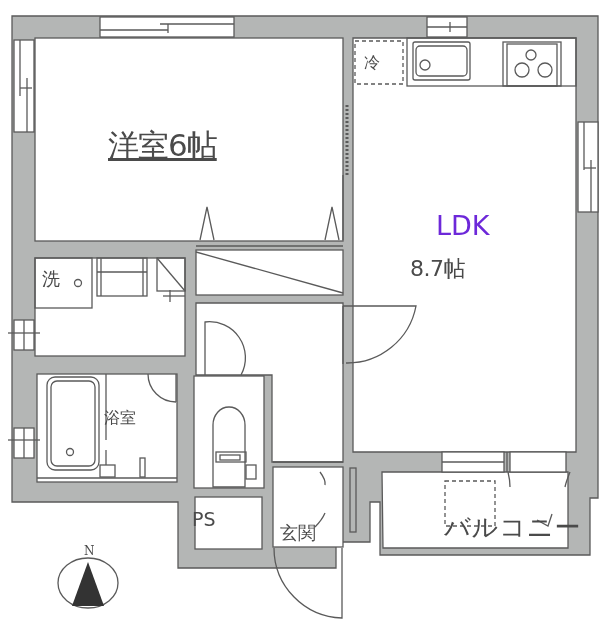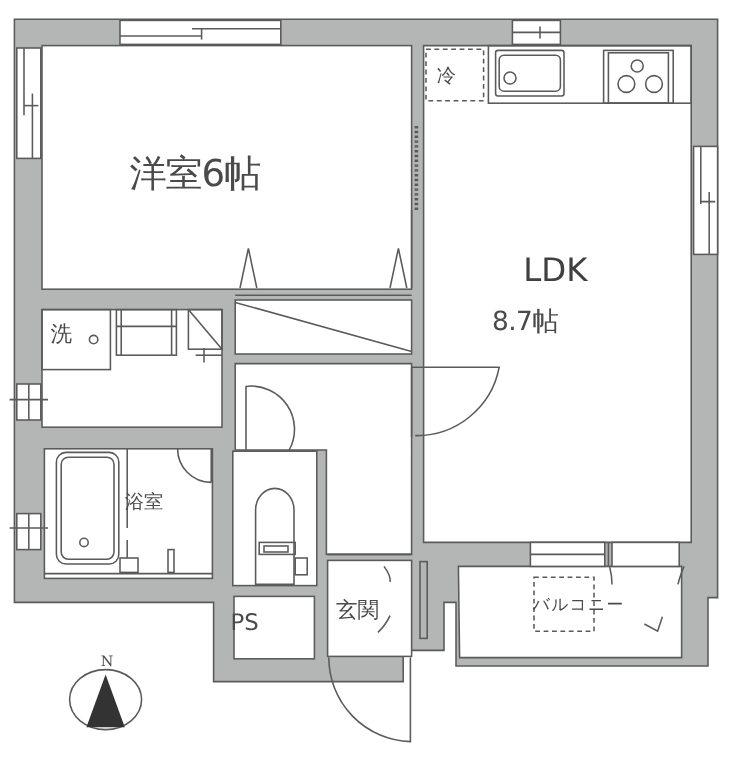--- a/index.html
+++ b/index.html
@@ -1,27 +1,27 @@
 <!DOCTYPE html>
 <html><head>
   <meta charset="utf-8">
   <style>
     html, body { margin: 0; padding: 0; background: #ffffff; }
     body { width: 608px; height: 640px; overflow: hidden; position: relative; font-family: "DejaVu Sans", sans-serif; }
     #plan { position: absolute; left: 0; top: 0; width: 608px; height: 640px; }
     .label { position: absolute; color: #4a4a4a; white-space: nowrap; font-family: "DejaVu Sans", sans-serif; line-height: 1; }
-    .lbl-youshitsu { left: 108px; top: 130px; font-size: 31px; letter-spacing: -1px; }
-    .lbl-ldk { left: 436px; top: 212px; font-size: 27px; color: #404040; }
+    .lbl-youshitsu { left: 108px; top: 130px; font-size: 31px; letter-spacing: -1px; text-decoration: underline; }
+    .lbl-ldk { left: 436px; top: 212px; font-size: 27px; color: #6d28d9; }
     .lbl-ldk-size { left: 410px; top: 258px; font-size: 22px; letter-spacing: -0.5px; }
     .lbl-yokushitsu { left: 104px; top: 410px; font-size: 16px; }
     .lbl-sen { left: 42px; top: 270px; font-size: 18px; }
     .lbl-rei { left: 364px; top: 55px; font-size: 16px; }
     .lbl-ps { left: 192px; top: 510px; font-size: 19px; }
-    .lbl-genkan { left: 280px; top: 500px; font-size: 18px; }
-    .lbl-balcony { left: 444px; top: 497px; font-size: 14px; letter-spacing: 1px; }
+    .lbl-genkan { left: 280px; top: 524px; font-size: 18px; }
+    .lbl-balcony { left: 444px; top: 514px; font-size: 26px; letter-spacing: 1px; }
     .lbl-north { left: 84px; top: 545px; font-size: 12px; font-family: "DejaVu Serif", serif; }
   </style>
 </head>
 <body>
 
 <svg id="plan" viewBox="0 0 608 640" xmlns="http://www.w3.org/2000/svg">
   <g fill="#b4b6b5" stroke="#5a5a5a" stroke-width="1.3">
 
     <path d="M12,16 L598,16 L598,498 L590,498 L590,555 L380,555 L380,502 L370,502 L370,542 L336,542 L336,568 L270,568 L270,568 L178,568 L178,502 L12,502 Z"></path>
   </g>

